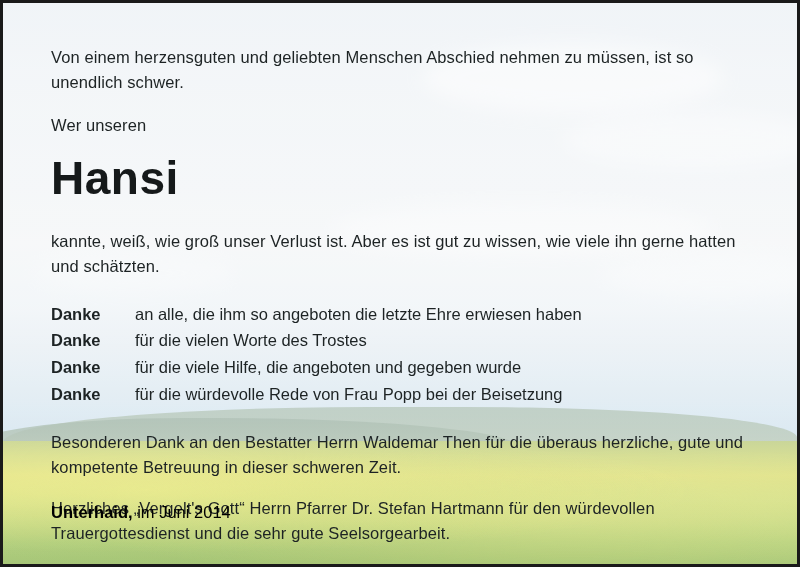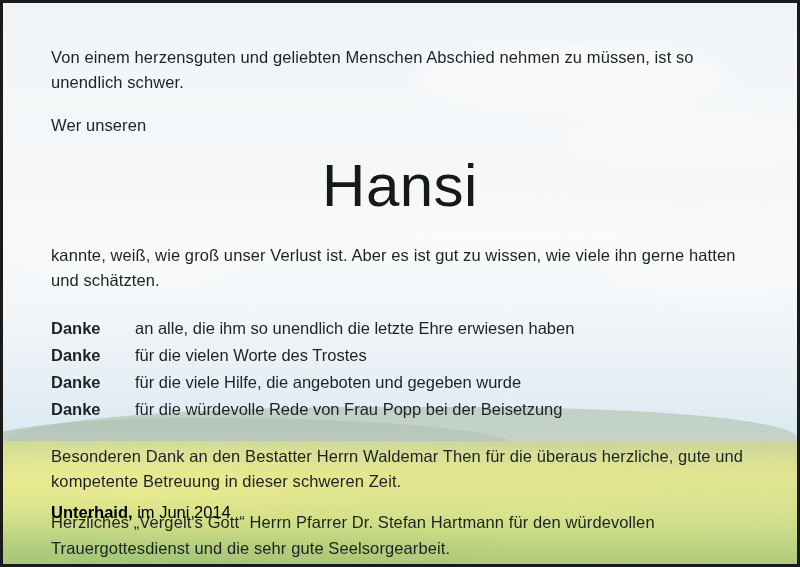--- a/index.html
+++ b/index.html
@@ -115,26 +115,25 @@
   }
   .para {
     font-size: 16.5px;
     line-height: 1.52;
     margin: 0 0 18px 0;
     letter-spacing: .1px;
   }
   .para.tight { margin-bottom: 16px; }
 
   .name {
-    text-align: center;
-    font-size: 60px;
+    font-size: 46px;
     line-height: 1.05;
     margin: 16px 0 26px 0;
     color: #15191a;
-    font-weight: 400;
+    font-weight: 700;
     letter-spacing: .5px;
   }
 
   .para.after-name { margin-bottom: 22px; }
 
   .thanks {
     margin: 0 0 22px 0;
   }
   .thanks-row {
     display: flex;
@@ -191,21 +190,21 @@
 
     <p class="para tight">Wer unseren</p>
 
     <div class="name">Hansi</div>
 
     <p class="para after-name">kannte, weiß, wie groß unser Verlust ist. Aber es ist gut zu wissen, wie viele ihn gerne hatten und schätzten.</p>
 
     <div class="thanks">
       <div class="thanks-row">
         <span class="thanks-key">Danke</span>
-        <span class="thanks-val">an alle, die ihm so unendlich die letzte Ehre erwiesen haben</span>
+        <span class="thanks-val">an alle, die ihm so angeboten die letzte Ehre erwiesen haben</span>
       </div>
       <div class="thanks-row">
         <span class="thanks-key">Danke</span>
         <span class="thanks-val">für die vielen Worte des Trostes</span>
       </div>
       <div class="thanks-row">
         <span class="thanks-key">Danke</span>
         <span class="thanks-val">für die viele Hilfe, die angeboten und gegeben wurde</span>
       </div>
       <div class="thanks-row">

